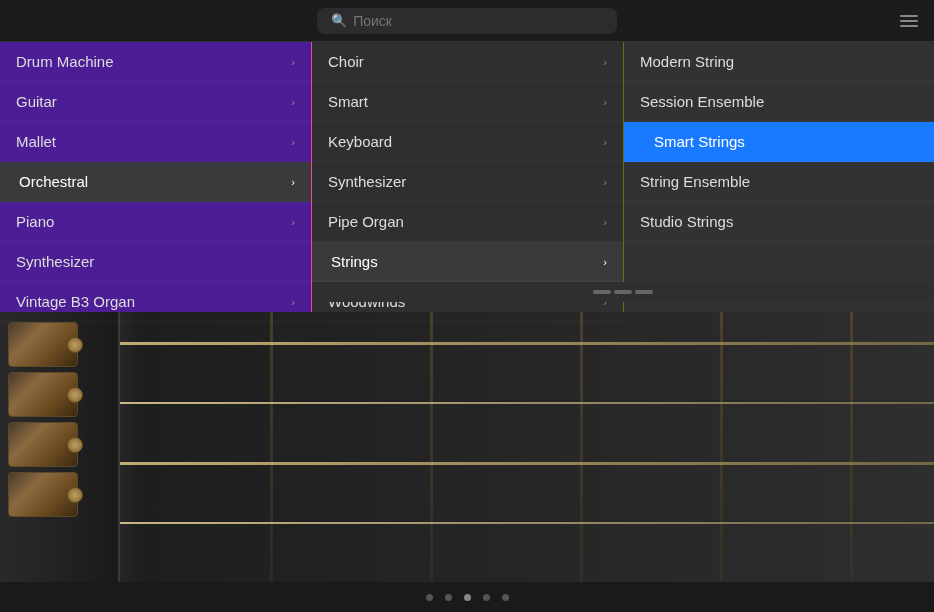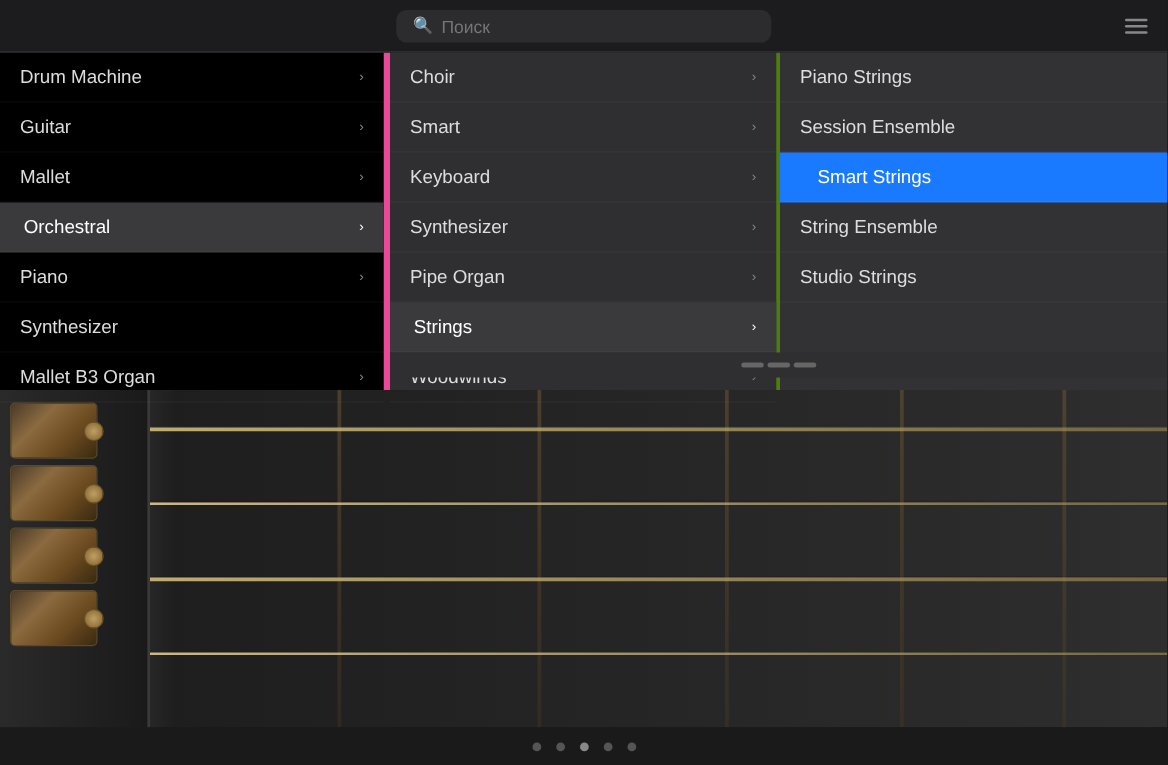--- a/index.html
+++ b/index.html
@@ -73,28 +73,28 @@
       left: 0;
       right: 0;
       display: flex;
       height: 270px;
       z-index: 5;
     }
 
     
     .col1 {
       width: 312px;
-      background: #000000;
-      border-right: 5px solid #ec4899;
+      background: #4c1d95;
+      border-right: 1px solid #ec4899;
     }
     
     .col2 {
       width: 312px;
       background: #2f2f31;
-      border-right: 3px solid #4d7c0f;
+      border-right: 1px solid #4d7c0f;
     }
     
     .col3 {
       flex: 1;
       background: #323234;
     }
 
     .menu-item {
       display: flex;
       align-items: center;
@@ -314,21 +314,21 @@
         <span class="chevron-white">›</span>
       </div>
       <div class="menu-item">
         <span>Piano</span>
         <span class="chevron">›</span>
       </div>
       <div class="menu-item">
         <span>Synthesizer</span>
       </div>
       <div class="menu-item">
-        <span>Mallet B3 Organ</span>
+        <span>Vintage B3 Organ</span>
         <span class="chevron">›</span>
       </div>
     </div>
 
   <div class="col2">
   <div class="menu-item">
         <span>Choir</span>
         <span class="chevron">›</span>
       </div>
       <div class="menu-item">
@@ -352,21 +352,21 @@
         <span class="chevron-white">›</span>
       </div>
       <div class="menu-item">
         <span>Woodwinds</span>
         <span class="chevron">›</span>
       </div>
     </div>
 
   <div class="col3">
   <div class="menu-item">
-        <span>Piano Strings</span>
+        <span>Modern String</span>
       </div>
       <div class="menu-item">
         <span>Session Ensemble</span>
       </div>
       <div class="menu-item selected-blue">
         <span>Smart Strings</span>
       </div>
       <div class="menu-item">
         <span>String Ensemble</span>
       </div>

